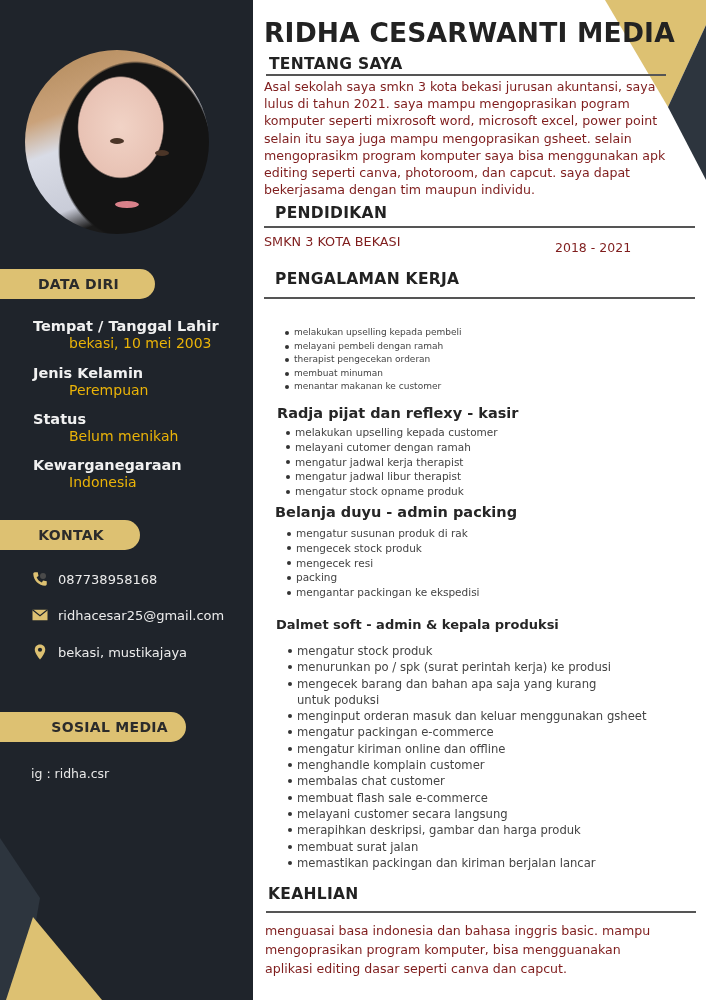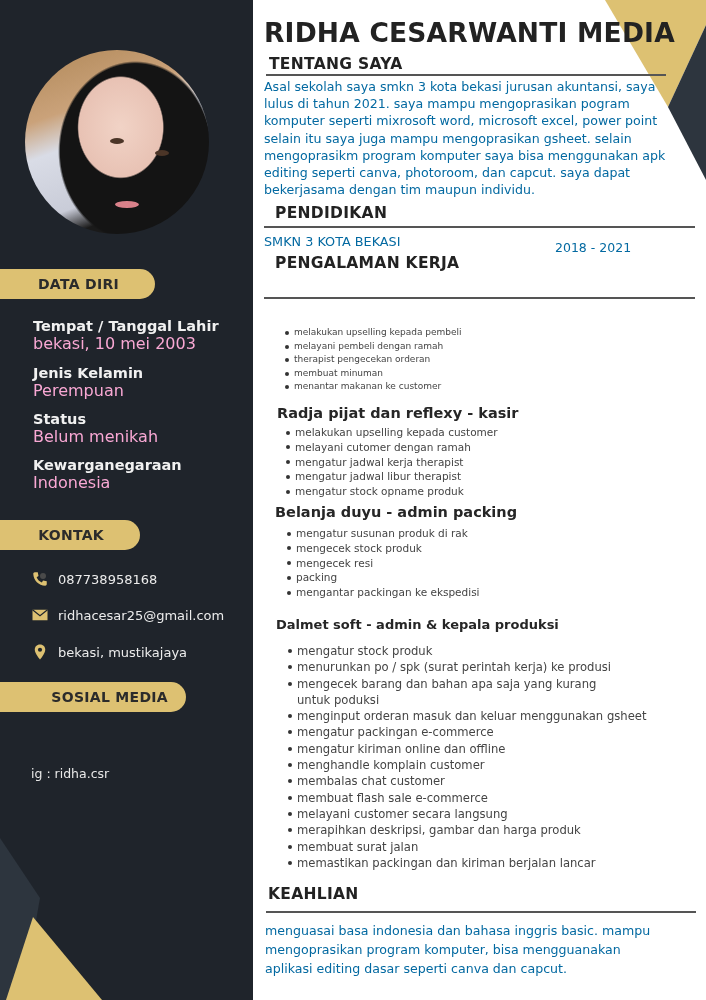--- a/index.html
+++ b/index.html
@@ -12,39 +12,39 @@
     background: radial-gradient(ellipse 38% 45% at 52% 42%, #f1d3c6 0%, #e8c2b4 60%, rgba(232,194,180,0) 62%),
                 radial-gradient(ellipse 60% 70% at 60% 55%, #141414 0%, #141414 68%, rgba(20,20,20,0) 70%),
                 linear-gradient(160deg, #b08858 0%, #caa27a 30%, #d9dce6 45%, #c9ccd8 70%, #1a1a1a 80%); }
   .photo .eye { position: absolute; width: 14px; height: 6px; background: #4b3527; border-radius: 50%; }
   .photo .mouth { position: absolute; width: 24px; height: 7px; background: #d9818a; border-radius: 50%; }
 
   .pill { position: absolute; left: 0; height: 30px; background: #ddc172; border-radius: 0 16px 16px 0;
     font-family: "DejaVu Sans", sans-serif; font-weight: bold; font-size: 14px; color: #2b2b2b; line-height: 30px; text-align: right; padding-right: 36px; letter-spacing: 0.3px; }
   .pill.data-diri { top: 269px; width: 155px; }
   .pill.kontak { top: 520px; width: 140px; }
-  .pill.sosial { top: 682px; width: 186px; padding-right: 18px; }
+  .pill.sosial { top: 712px; width: 186px; padding-right: 18px; }
 
   .info { position: absolute; left: 33px; color: #f1f1f1; }
   .info .lbl { font-weight: bold; font-size: 14.5px; line-height: 18px; }
-  .info .val { font-size: 16px; line-height: 17px; color: #f9a8d4; }
+  .info .val { font-size: 14px; line-height: 17px; color: #eab308; margin-left: 36px; }
 
   .contact { position: absolute; left: 31px; color: #ececec; font-size: 13px; display: flex; align-items: center; gap: 9px; }
   .contact svg { width: 18px; height: 18px; }
   .social { position: absolute; left: 31px; top: 766px; color: #e8e8e8; font-size: 12.5px; }
 
   .deco { position: absolute; left: 0; top: 0; }
 
   
   .main { position: absolute; left: 253px; top: 0; width: 453px; height: 1000px; }
   .top-deco { position: absolute; left: 0; top: 0; }
   .name { position: absolute; left: 11px; top: 17px; font-size: 26.5px; font-weight: bold; color: #222; letter-spacing: 0.2px; font-family: "DejaVu Sans", sans-serif; white-space: nowrap; }
   .heading { position: absolute; font-weight: bold; font-size: 15.5px; color: #222; letter-spacing: 0.3px; }
   .rule { position: absolute; height: 2px; background: #555; }
-  .para { position: absolute; font-size: 12.6px; line-height: 17.2px; color: #0369a1; }
+  .para { position: absolute; font-size: 12.6px; line-height: 17.2px; color: #7f1d1d; }
   .job-title { position: absolute; left: 22px; font-weight: bold; font-size: 14px; color: #262626; white-space: nowrap; }
   .job-title.big { font-size: 14.5px; }
   ul.tasks { position: absolute; list-style: none; color: #444; }
   ul.tasks li { position: relative; padding-left: 11px; white-space: nowrap; }
   ul.tasks li::before { content: ""; position: absolute; left: 2px; width: 4px; height: 4px; border-radius: 50%; background: #333; }
   ul.tasks.small li { font-size: 9px; line-height: 13.6px; }
   ul.tasks.small li::before { top: 5px; }
   ul.tasks.mid li { font-size: 10.5px; line-height: 14.8px; }
   ul.tasks.mid li::before { top: 5.5px; }
   ul.tasks.large li { font-size: 11.6px; line-height: 16.3px; }
@@ -123,21 +123,21 @@
 
   <div class="heading" style="left:16px;top:55px">TENTANG SAYA</div>
   <div class="rule" style="left:13px;top:74px;width:400px"></div>
   <div class="para" style="left:11px;top:78px;width:410px">Asal sekolah saya smkn 3 kota bekasi jurusan akuntansi, saya lulus di tahun 2021. saya mampu mengoprasikan pogram komputer seperti mixrosoft word, microsoft excel, power point selain itu saya juga mampu mengoprasikan gsheet. selain mengoprasikm program komputer saya bisa menggunakan apk editing seperti canva, photoroom, dan capcut. saya dapat bekerjasama dengan tim maupun individu.</div>
 
   <div class="heading" style="left:22px;top:204px">PENDIDIKAN</div>
   <div class="rule" style="left:11px;top:226px;width:431px"></div>
   <div class="para" style="left:11px;top:233px;font-size:12.8px">SMKN 3 KOTA BEKASI</div>
   <div class="para" style="left:302px;top:239px;font-size:12.5px">2018 - 2021</div>
 
-  <div class="heading" style="left:22px;top:254px">PENGALAMAN KERJA</div>
+  <div class="heading" style="left:22px;top:270px">PENGALAMAN KERJA</div>
   <div class="rule" style="left:11px;top:297px;width:431px"></div>
 
   <ul class="tasks small" style="left:30px;top:326px">
     <li>melakukan upselling kepada pembeli</li>
     <li>melayani pembeli dengan ramah</li>
     <li>therapist pengecekan orderan</li>
     <li>membuat minuman</li>
     <li>menantar makanan ke customer</li>
   </ul>
 

